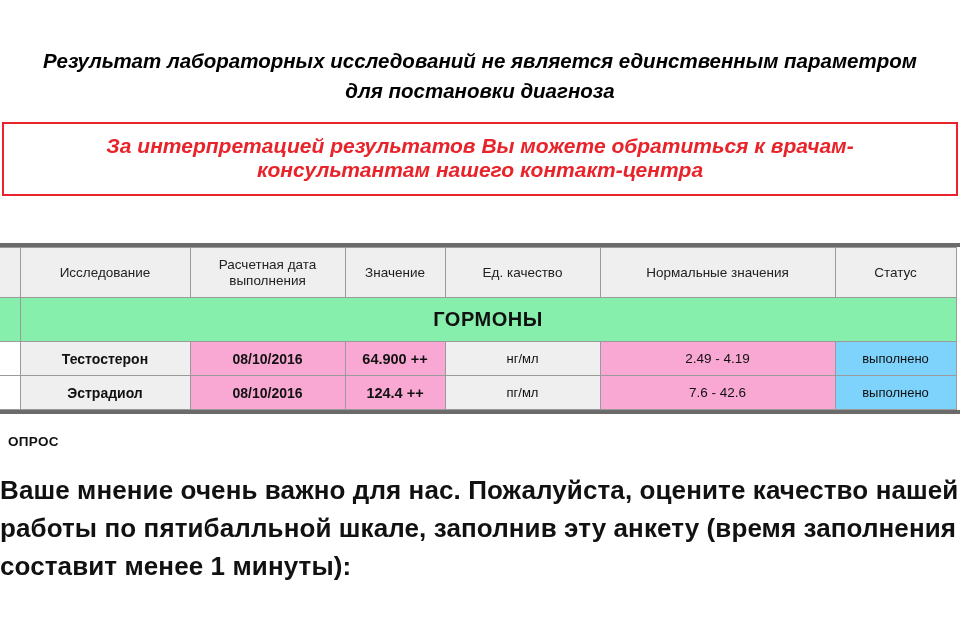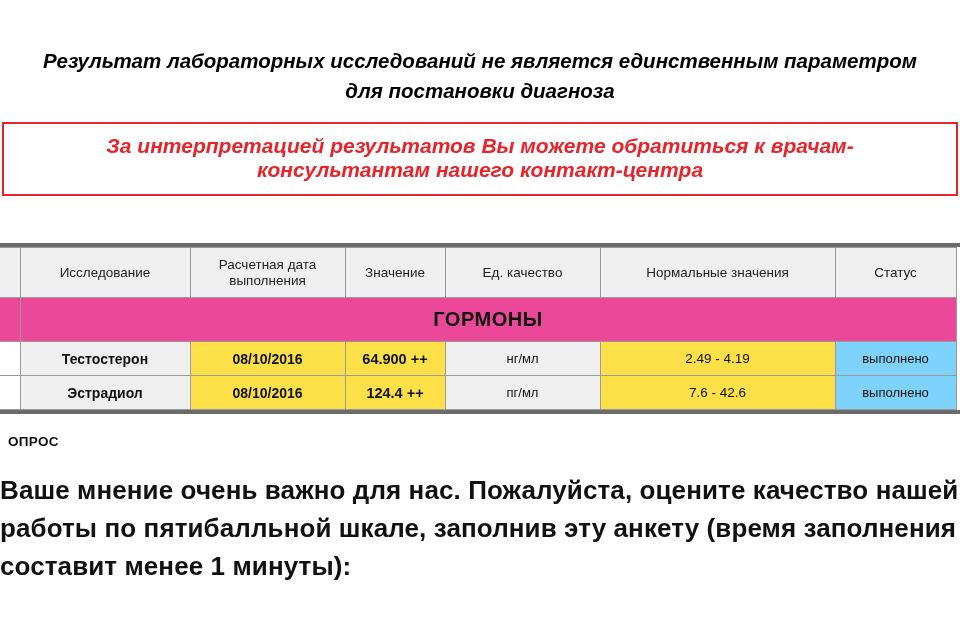--- a/index.html
+++ b/index.html
@@ -85,35 +85,35 @@
     font-size: 13.5px;
     font-weight: normal;
     color: #222222;
     text-align: center;
     padding: 8px 4px;
     line-height: 16px;
     height: 50px;
     vertical-align: middle;
   }
   .group-row td {
-    background: #ec4899;
+    background: #86efac;
     text-align: center;
     font-size: 20px;
     font-weight: bold;
     color: #111111;
     height: 44px;
     letter-spacing: 0.5px;
   }
   tbody td {
     height: 34px;
     font-size: 13.5px;
     color: #111111;
     text-align: center;
     vertical-align: middle;
-    background: #fde047;
+    background: #f9a8d4;
     padding: 2px 4px;
   }
   td.cell-name {
     font-weight: bold;
     font-size: 14px;
     background: #efefef;
   }
   td.cell-date {
     font-weight: bold;
     font-size: 14px;

